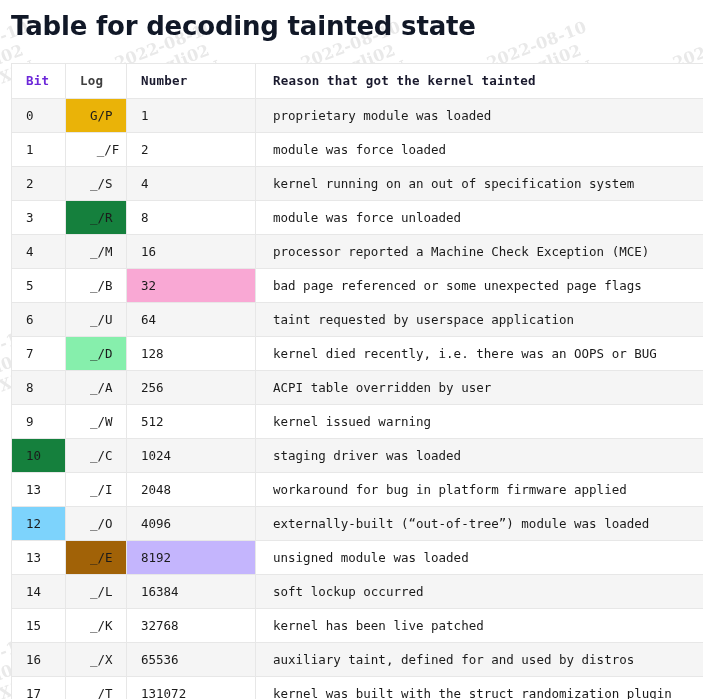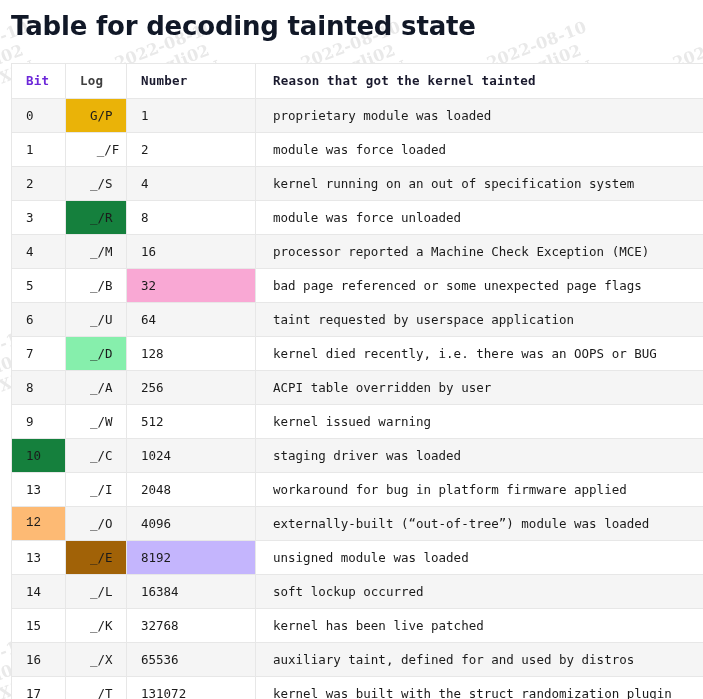--- a/index.html
+++ b/index.html
@@ -323,21 +323,21 @@
             <td class="cell-number" style="border-color: rgb(231, 231, 231); background: rgb(245, 245, 245);">1024</td>
             <td class="cell-reason" style="border-color: rgb(231, 231, 231); background: rgb(245, 245, 245);">staging driver was loaded</td>
           </tr>
           <tr class="row-odd">
             <td class="cell-bit" style="border-color: rgb(231, 231, 231); background: rgb(255, 255, 255);">13</td>
             <td class="cell-log" style="border-color: rgb(231, 231, 231); background: rgb(255, 255, 255);">_/I</td>
             <td class="cell-number" style="border-color: rgb(231, 231, 231); background: rgb(255, 255, 255);">2048</td>
             <td class="cell-reason" style="border-color: rgb(231, 231, 231); background: rgb(255, 255, 255);">workaround for bug in platform firmware applied</td>
           </tr>
           <tr class="row-even">
-            <td class="cell-bit" style="border-color: rgb(231, 231, 231); background: #fdba74; font-family: Liberation Mono, monospace;">12</td>
+            <td class="cell-bit" style="border-color: rgb(231, 231, 231); background: #7dd3fc;">12</td>
             <td class="cell-log" style="border-color: rgb(231, 231, 231); background: rgb(245, 245, 245);">_/O</td>
             <td class="cell-number" style="border-color: rgb(231, 231, 231); background: rgb(245, 245, 245);">4096</td>
             <td class="cell-reason" style="border-color: rgb(231, 231, 231); background: rgb(245, 245, 245);">externally-built (“out-of-tree”) module was loaded</td>
           </tr>
           <tr class="row-odd">
             <td class="cell-bit" style="border-color: rgb(231, 231, 231); background: rgb(255, 255, 255);">13</td>
             <td class="cell-log" style="border-color: rgb(231, 231, 231); background: #a16207;">_/E</td>
             <td class="cell-number" style="border-color: rgb(231, 231, 231); background: #c4b5fd;">8192</td>
             <td class="cell-reason" style="border-color: rgb(231, 231, 231); background: rgb(255, 255, 255);">unsigned module was loaded</td>
           </tr>

